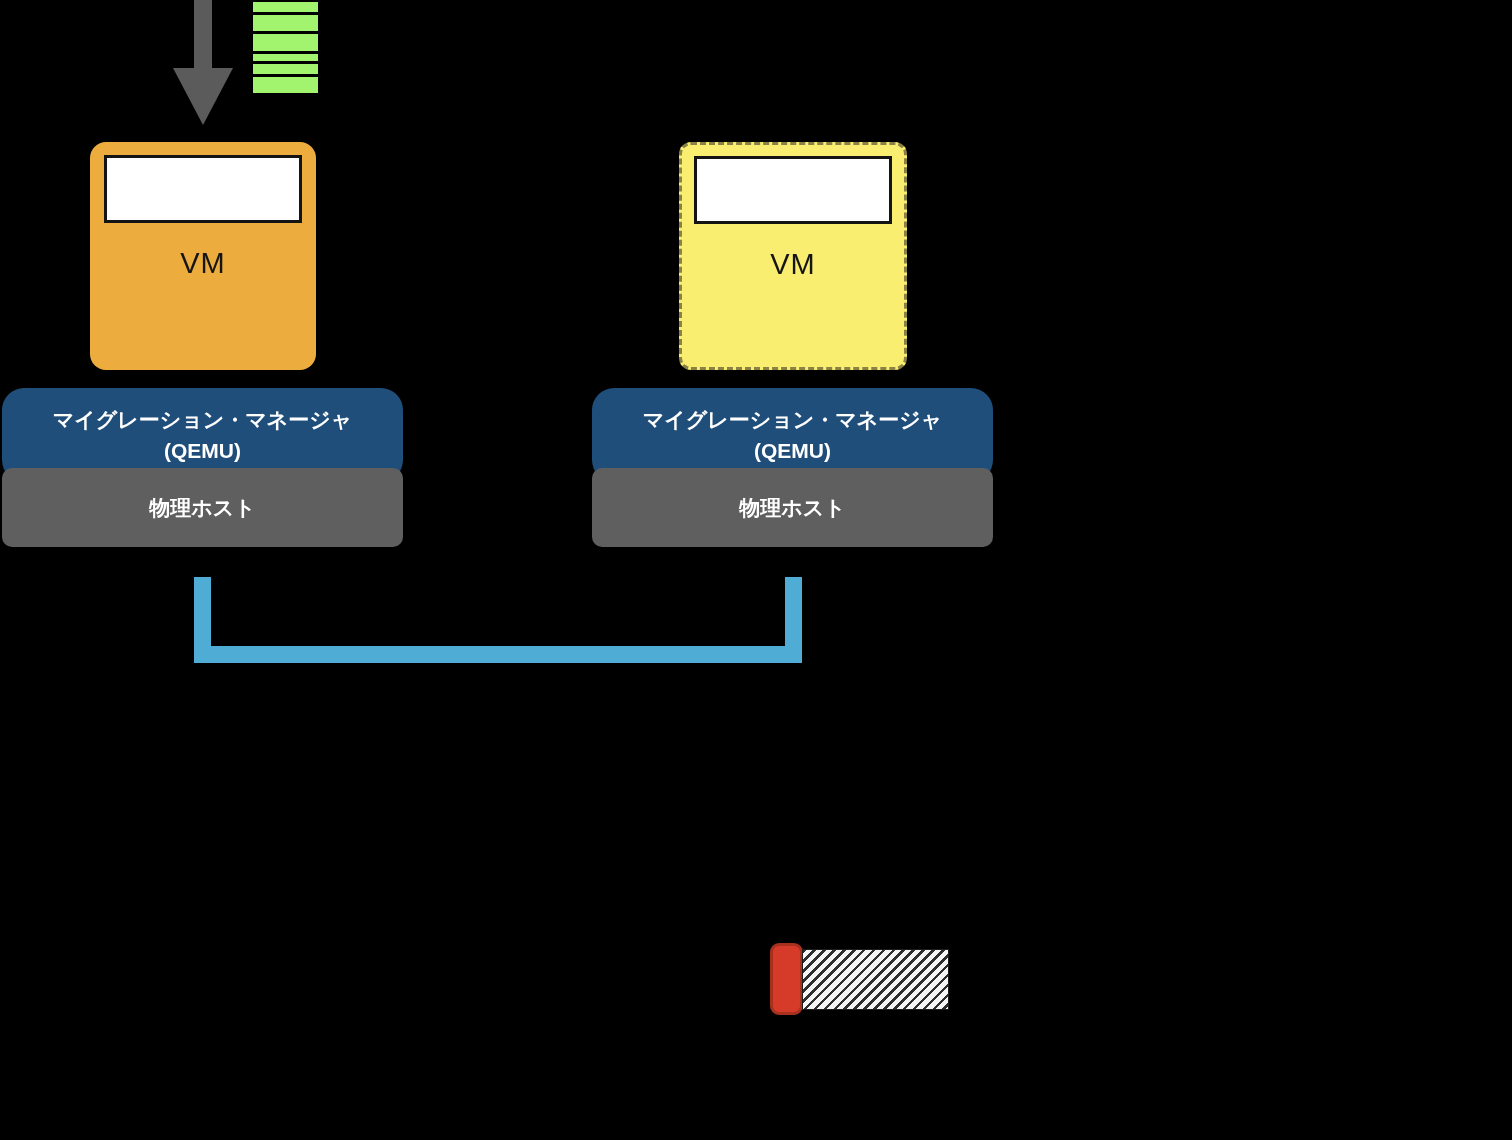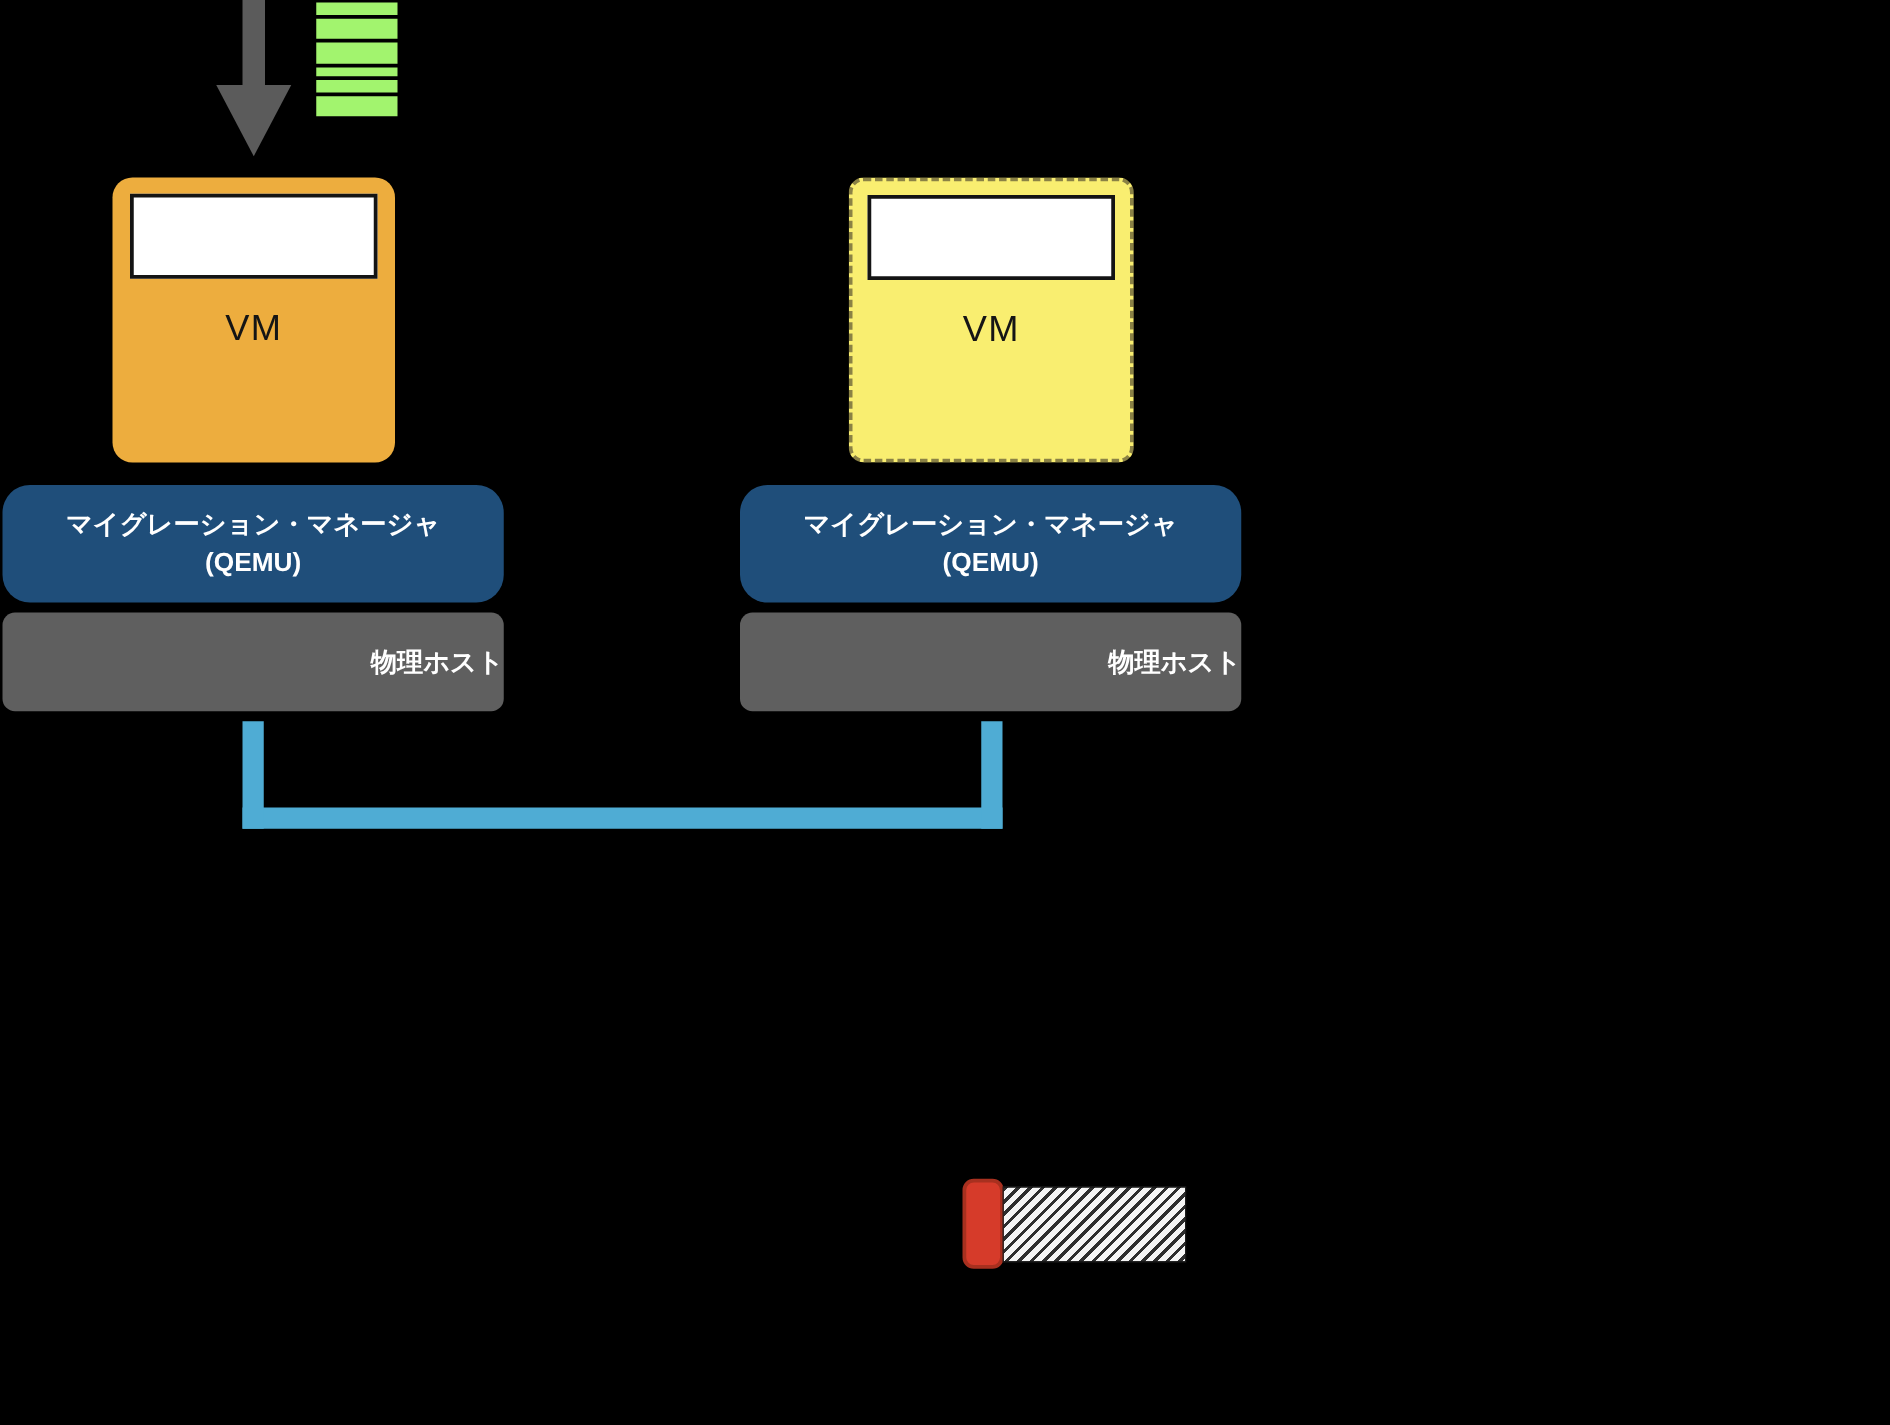--- a/index.html
+++ b/index.html
@@ -57,23 +57,23 @@
     background: var(--manager-fill, #1F4E7A); border-radius: 22px;
     color: #fff; display: flex; flex-direction: column;
     align-items: center; justify-content: center;
     font-size: 21px; font-weight: 600; line-height: 31px;
   }
   .manager-box.source { left: 2px; }
   .manager-box.dest   { left: 592px; }
 
   
   .host-box {
-    position: absolute; top: 490px; width: 401px; height: 79px;
+    position: absolute; top: 468px; width: 401px; height: 79px;
     background: var(--host-fill, #5F5F5F); border-radius: 10px;
-    color: #fff; display: flex; align-items: center; justify-content: flex-end;
+    color: #fff; display: flex; align-items: center; justify-content: center;
     font-size: 21px; font-weight: 600;
   }
   .host-box.source { left: 2px; }
   .host-box.dest   { left: 592px; }
 
   
   .network-link {
     position: absolute; left: 194px; top: 577px; width: 608px; height: 86px;
     box-sizing: border-box;
     border-left: 17px solid var(--network-link, #4FACD4);

